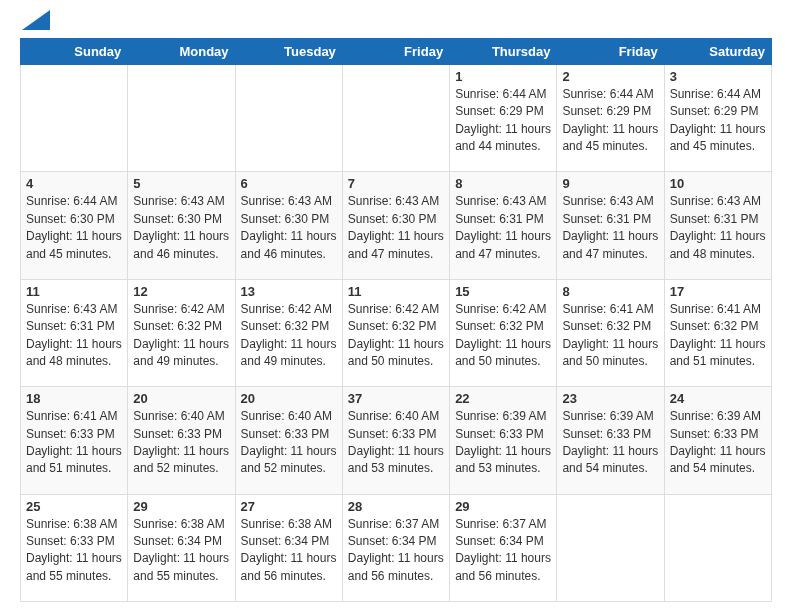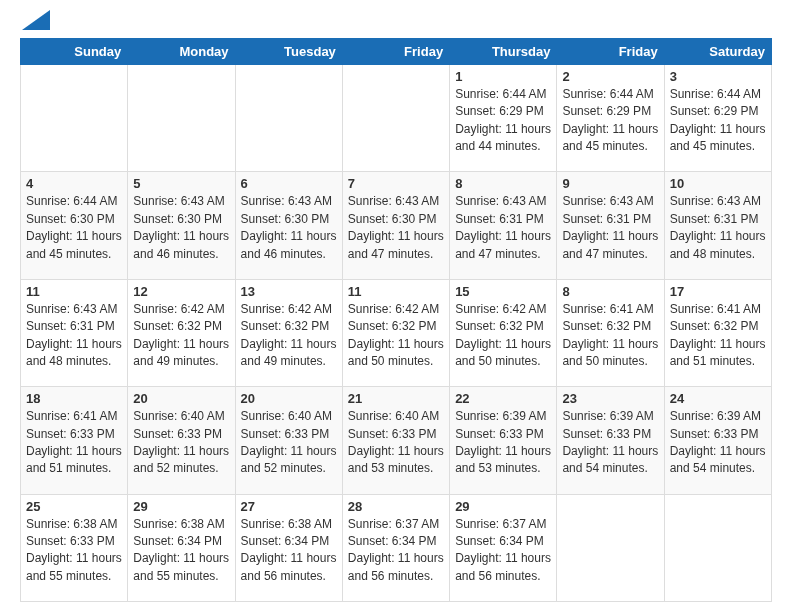--- a/index.html
+++ b/index.html
@@ -269,21 +269,21 @@
 and 52 minutes.</div>
           </td>
           <td>
             <span class="day-num">20</span>
             <div class="day-info">Sunrise: 6:40 AM
 Sunset: 6:33 PM
 Daylight: 11 hours
 and 52 minutes.</div>
           </td>
           <td>
-            <span class="day-num">21</span>
+            <span class="day-num">37</span>
             <div class="day-info">Sunrise: 6:40 AM
 Sunset: 6:33 PM
 Daylight: 11 hours
 and 53 minutes.</div>
           </td>
           <td>
             <span class="day-num">22</span>
             <div class="day-info">Sunrise: 6:39 AM
 Sunset: 6:33 PM
 Daylight: 11 hours

